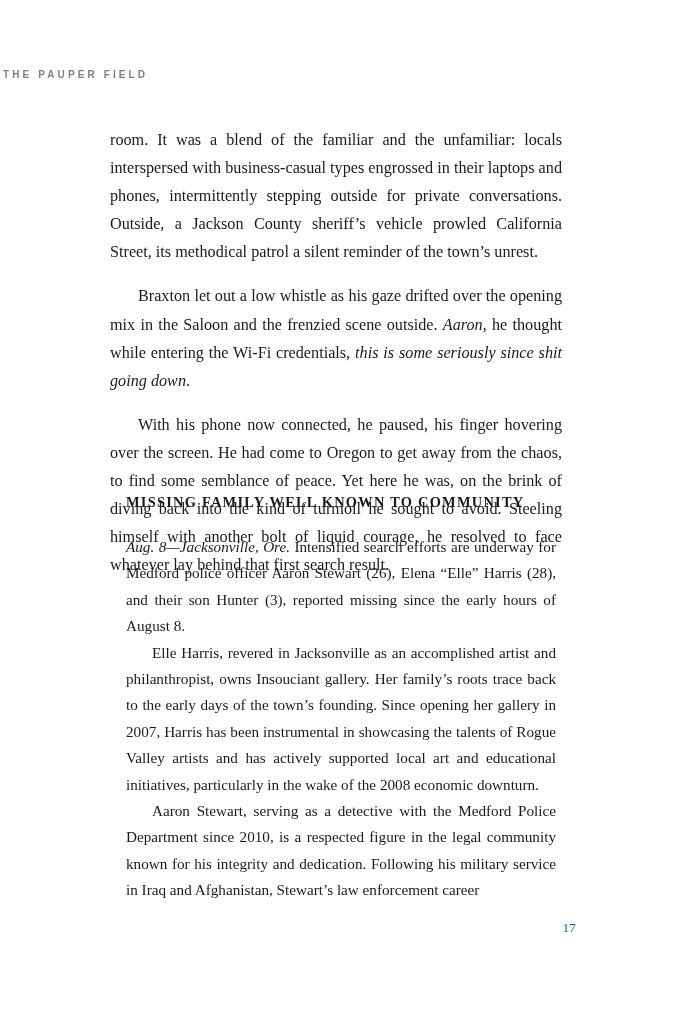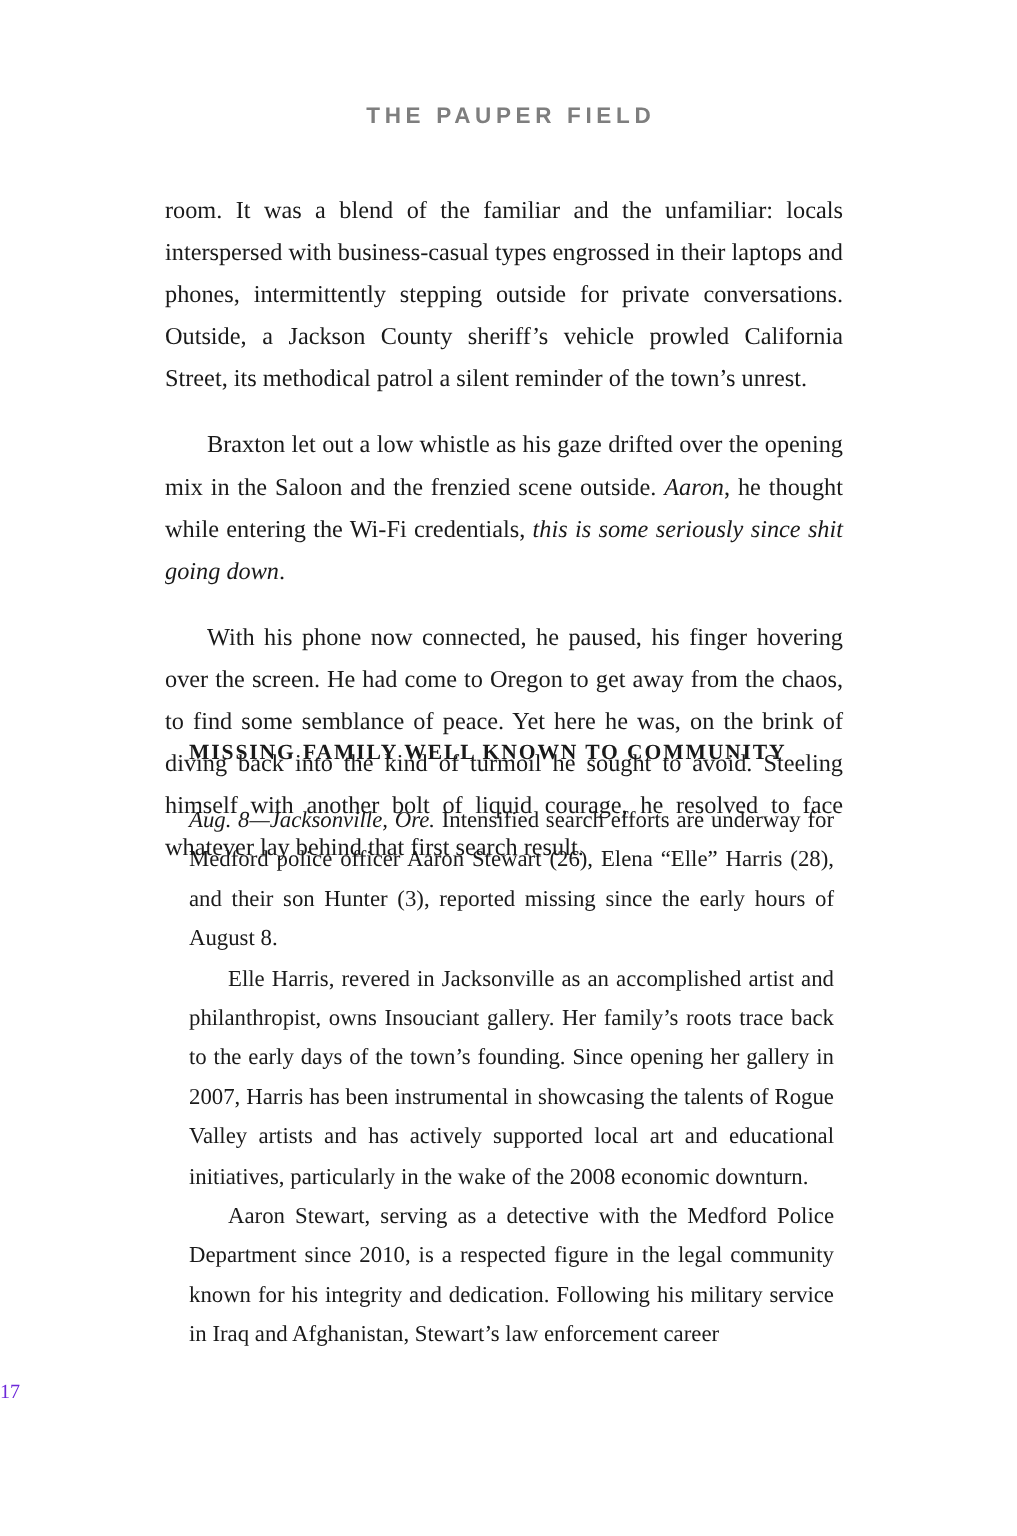--- a/index.html
+++ b/index.html
@@ -18,24 +18,23 @@
     font-family: "Liberation Serif", "DejaVu Serif", serif;
     color: #1a1a1a;
   }
 
   
   .running-header {
     position: absolute;
     top: 69px;
     left: 0;
     width: 678px;
-    text-align: center;
     font-family: "Liberation Sans", "DejaVu Sans", sans-serif;
     font-weight: bold;
-    font-size: 15px;
+    font-size: 10px;
     letter-spacing: 3.1px;
     color: #7e7e7e;
     text-indent: 3.1px;
   }
 
   
   .main-column {
     position: absolute;
     top: 110px;
     left: 94px;
@@ -93,23 +92,23 @@
   .article-par i {
     font-style: italic;
   }
 
   
   .folio {
     position: absolute;
     top: 920px;
     left: 0;
     width: 576px;
-    text-align: left;
+    text-align: right;
     font-size: 13.4px;
-    color: #6d28d9;
+    color: #0369a1;
   }
 </style>
 </head>
 <body>
 
 <div class="page">
 
   <div class="running-header">THE PAUPER FIELD</div>
 
   <div class="main-column">

